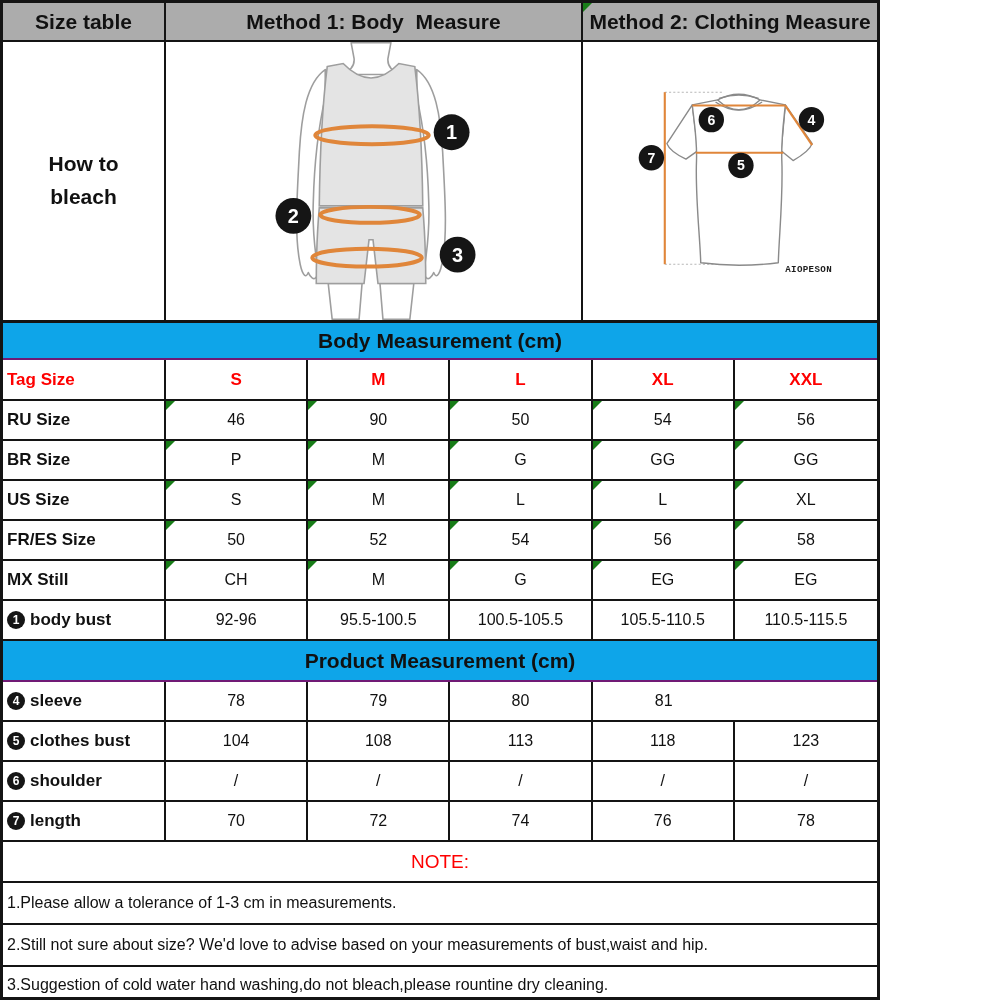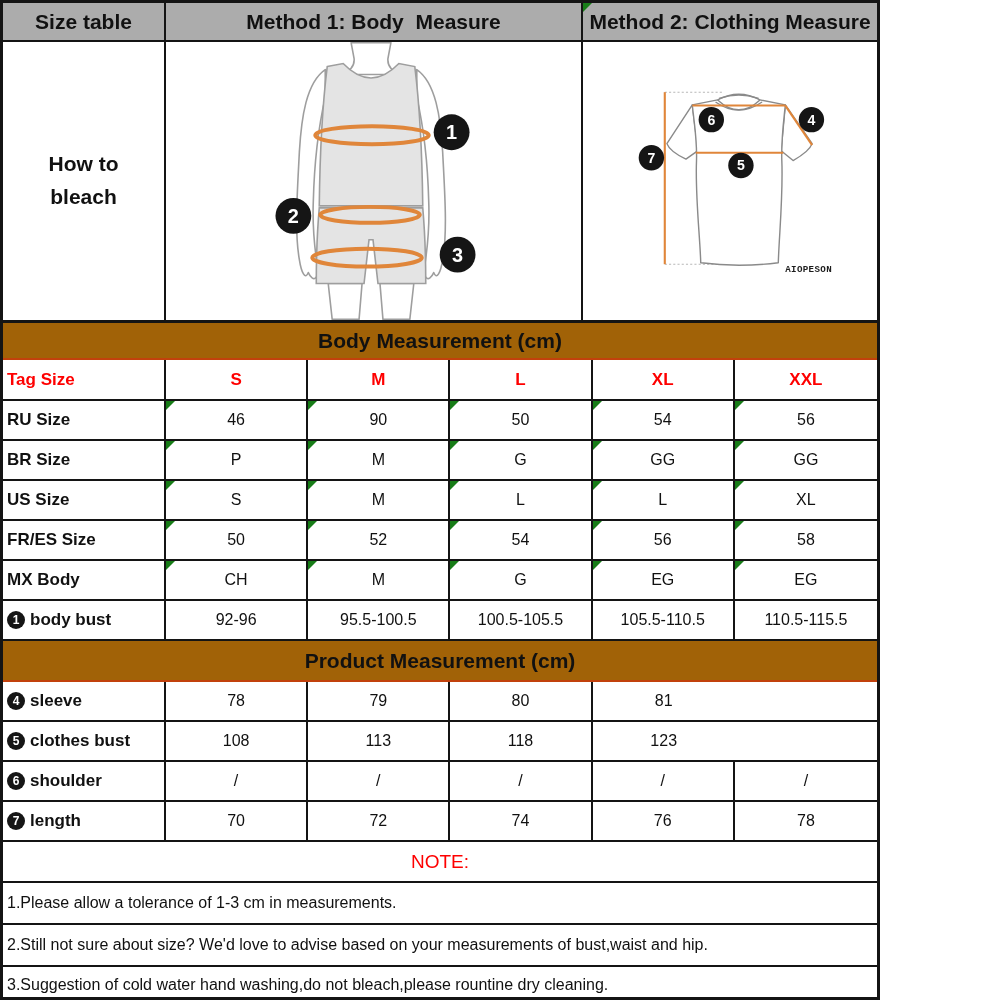--- a/index.html
+++ b/index.html
@@ -13,21 +13,21 @@
   .top-header{display:grid;grid-template-columns:163px 417px 1fr;height:37px;background:#acacac;border-bottom:2px solid #141414;flex:0 0 auto;}
   .top-header .hcell{display:flex;align-items:center;justify-content:center;font-weight:bold;font-size:21px;border-right:2px solid #141414;position:relative;white-space:pre;}
   .top-header .hcell:last-child{border-right:none;justify-content:center;}
   
   .illus-row{display:grid;grid-template-columns:163px 417px 1fr;height:278px;border-bottom:3px solid #141414;flex:0 0 auto;}
   .illus-cell{border-right:2px solid #141414;position:relative;overflow:hidden;background:#fff;}
   .illus-cell:last-child{border-right:none;}
   .how-to{display:flex;align-items:center;justify-content:center;text-align:center;font-weight:bold;font-size:21px;line-height:1.55;padding:0 18px;}
   .illus-cell svg{display:block;width:100%;height:100%;}
   
-  .section-bar{height:35px;background:#a16207;border-bottom:2px solid #c2410c;display:flex;align-items:center;justify-content:center;font-weight:bold;font-size:21px;flex:0 0 auto;}
+  .section-bar{height:35px;background:#0ea5e9;border-bottom:2px solid #701a75;display:flex;align-items:center;justify-content:center;font-weight:bold;font-size:21px;flex:0 0 auto;}
   
   .m-row{display:grid;grid-template-columns:163px repeat(5,1fr);height:40px;border-bottom:2px solid #141414;flex:0 0 auto;box-sizing:border-box;}
   .m-row.tag{height:41px;}
   .m-row .c{display:flex;align-items:center;justify-content:center;font-size:16px;border-right:2px solid #141414;position:relative;box-sizing:border-box;}
   .m-row .c:last-child{border-right:none;}
   .m-row .lab{justify-content:flex-start;padding-left:4px;font-weight:bold;font-size:17px;gap:5px;text-align:right;}
   .red{color:#fe0000;}
   .m-row.tag .c{font-weight:bold;font-size:17px;}
   .flag{position:absolute;top:0;left:0;width:0;height:0;border-top:9px solid #177c17;border-right:9px solid transparent;}
   .numbadge{display:inline-flex;align-items:center;justify-content:center;width:18px;height:18px;border-radius:50%;background:#151515;color:#fff;font-size:12px;font-weight:bold;flex:0 0 auto;}
@@ -236,21 +236,21 @@
         <i class="flag"></i>
         <span>56</span>
       </div>
     <div class="c">
         <i class="flag"></i>
         <span>58</span>
       </div>
   </div>
 
   <div class="m-row">
-    <div class="c lab">MX Body</div>
+    <div class="c lab">MX Still</div>
     <div class="c">
         <i class="flag"></i>
         <span>CH</span>
       </div>
     <div class="c">
         <i class="flag"></i>
         <span>M</span>
       </div>
     <div class="c">
         <i class="flag"></i>
@@ -289,20 +289,21 @@
     <div class="c">79</div>
     <div class="c">80</div>
     <div class="c">81</div>
   </div>
 
   <div class="m-row">
     <div class="c lab">
         <span class="numbadge">5</span>
         <span>clothes bust</span>
       </div>
+    <div class="c">104</div>
     <div class="c">108</div>
     <div class="c">113</div>
     <div class="c">118</div>
     <div class="c">123</div>
   </div>
 
   <div class="m-row">
     <div class="c lab">
         <span class="numbadge">6</span>
         <span>shoulder</span>

